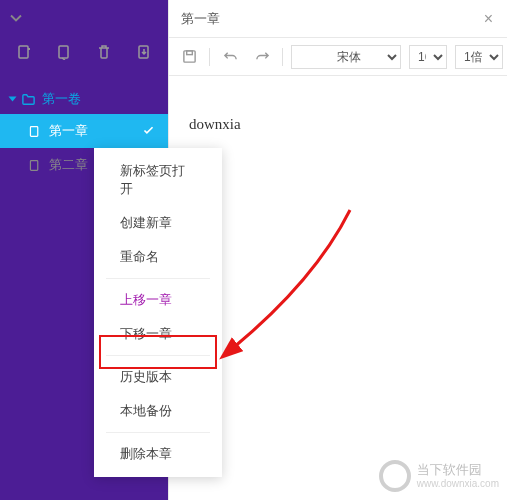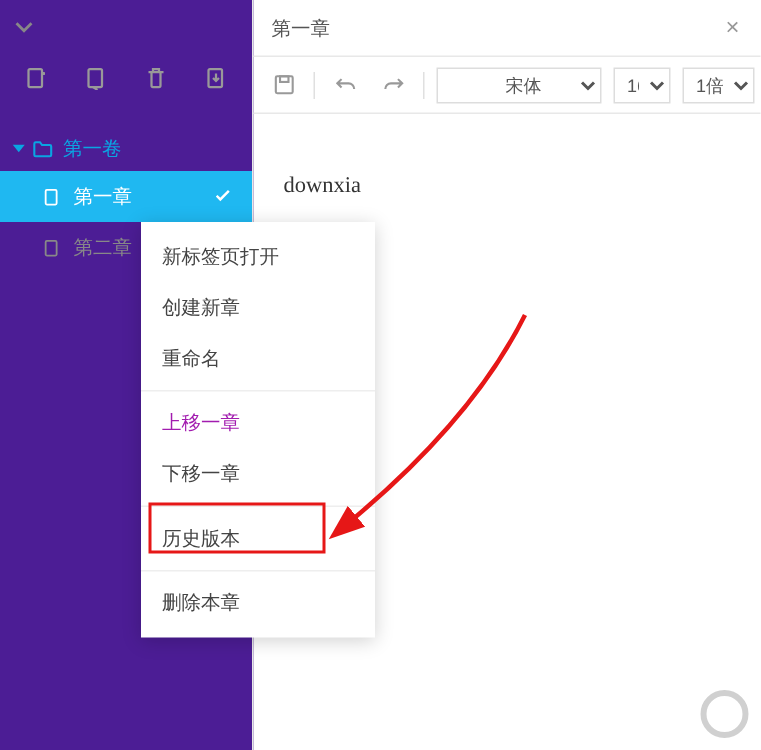--- a/index.html
+++ b/index.html
@@ -26,21 +26,21 @@
 .tab-close { color: #999; font-size: 16px; cursor: pointer; padding: 0 6px; }
 .toolbar { display: flex; align-items: center; gap: 8px; padding: 6px 8px; border-bottom: 1px solid #e8e8e8; height: 38px; }
 .tbtn { width: 24px; height: 24px; display: flex; align-items: center; justify-content: center; color: #999; cursor: pointer; }
 .tbtn svg { width: 15px; height: 15px; stroke: #999; fill: none; stroke-width: 1.5; }
 .sep { width: 1px; height: 18px; background: #e0e0e0; }
 .select { border: 1px solid #ddd; height: 24px; font-size: 12px; padding: 0 4px; color: #555; background: #fff; cursor: pointer; }
 .font-select { width: 110px; padding-left: 41px; }
 .size-select { width: 38px; }
 .line-select { width: 48px; }
 .editor { flex: 1; padding: 40px 20px; font-family: "SimSun", serif; font-size: 15px; color: #333; }
-.context-menu { position: absolute; top: 148px; left: 94px; width: 156px; background: #fff; box-shadow: 0 2px 12px rgba(0,0,0,0.18); padding: 6px 0; z-index: 10; font-family: Liberation Mono, monospace; }
+.context-menu { position: absolute; top: 148px; left: 94px; width: 128px; background: #fff; box-shadow: 0 2px 12px rgba(0,0,0,0.18); padding: 6px 12px; z-index: 10; font-family: Liberation Mono, monospace; }
 .menu-item { padding: 8px 14px; font-size: 13px; color: #444; cursor: pointer; }
 .menu-item.disabled { color: #a21caf; cursor: default; }
 .menu-sep { height: 1px; background: #eee; margin: 4px 0; }
 .highlight-box { position: absolute; top: 335px; left: 99px; width: 118px; height: 34px; border: 2px solid #e61717; pointer-events: none; z-index: 11; }
 .arrow-svg { position: absolute; top: 200px; left: 215px; width: 150px; height: 170px; z-index: 11; pointer-events: none; }
 .watermark { position: absolute; right: 8px; bottom: 8px; display: flex; align-items: center; gap: 6px; opacity: 0.55; }
 .watermark-o { width: 32px; height: 32px; border-radius: 50%; border: 4px solid #aaa; }
 .watermark-txt { font-size: 13px; color: #888; line-height: 1.1; }
 .watermark-url { font-size: 10px; color: #aaa; }
 </style>
@@ -139,30 +139,35 @@
 
 <div class="context-menu">
   <div class="menu-item">新标签页打开</div>
   <div class="menu-item">创建新章</div>
   <div class="menu-item">重命名</div>
   <div class="menu-sep"></div>
   <div class="menu-item disabled">上移一章</div>
   <div class="menu-item">下移一章</div>
   <div class="menu-sep"></div>
   <div class="menu-item">历史版本</div>
+  <div class="menu-item">本地备份</div>
   <div class="menu-sep"></div>
   <div class="menu-item">删除本章</div>
 </div>
 
 <div class="highlight-box"></div>
 
 <svg class="arrow-svg" viewBox="0 0 150 170">
   <defs>
       <marker id="ah" markerWidth="10" markerHeight="10" refX="2" refY="3" orient="auto">
         <path d="M0,0 L0,6 L8,3 z" fill="#e61717"></path>
       </marker>
     </defs>
   <path d="M135 10 Q 100 80 18 148" stroke="#e61717" stroke-width="3" fill="none" marker-end="url(#ah)"></path>
 </svg>
 
 <div class="watermark">
   <div class="watermark-o"></div>
+  <div>
+    <div class="watermark-txt">当下软件园</div>
+    <div class="watermark-url">www.downxia.com</div>
+  </div>
 </div>
 
 </body></html>

